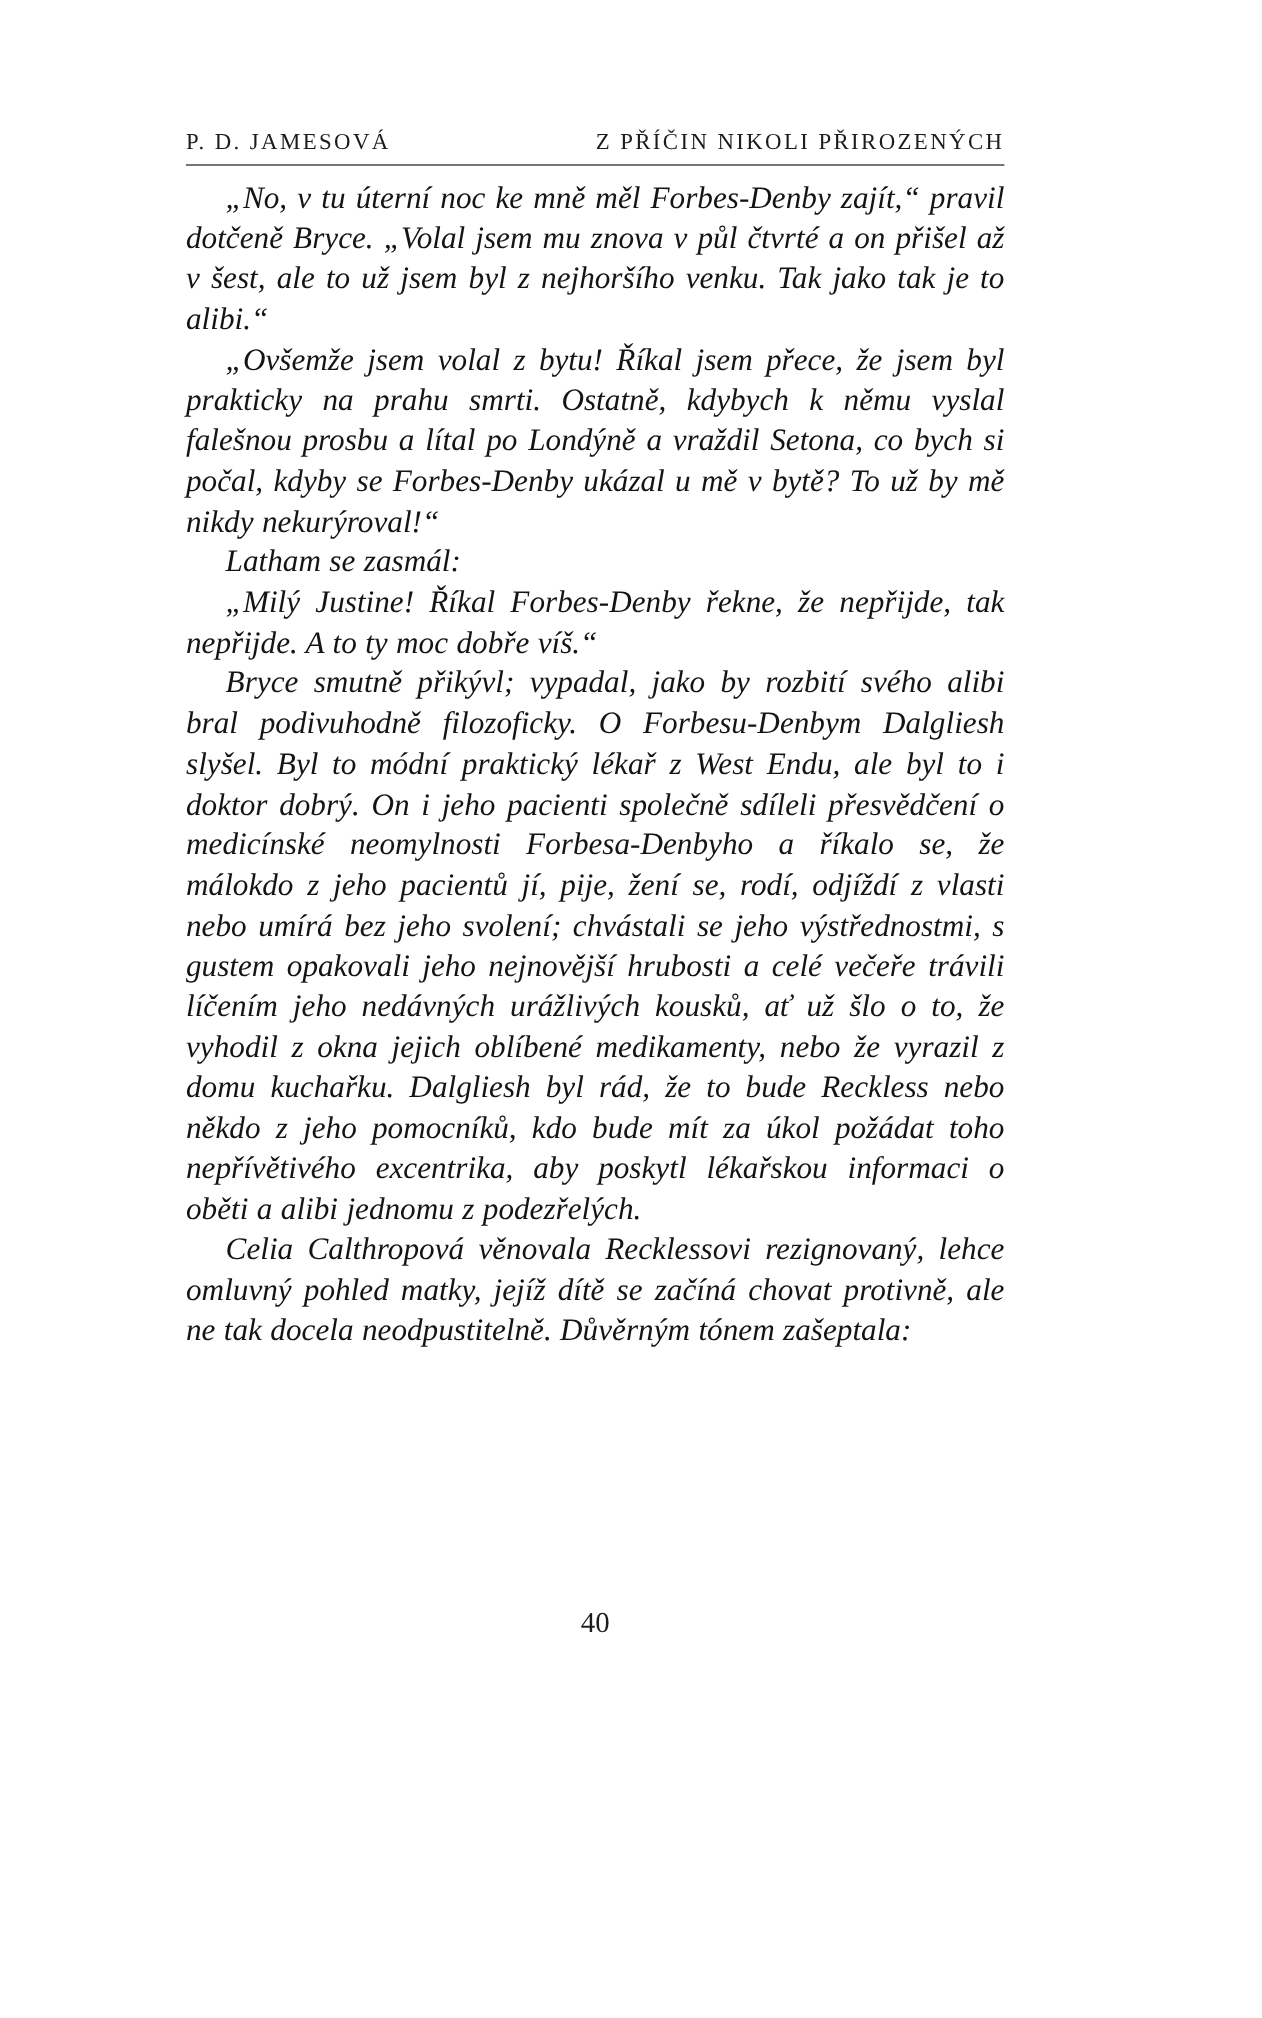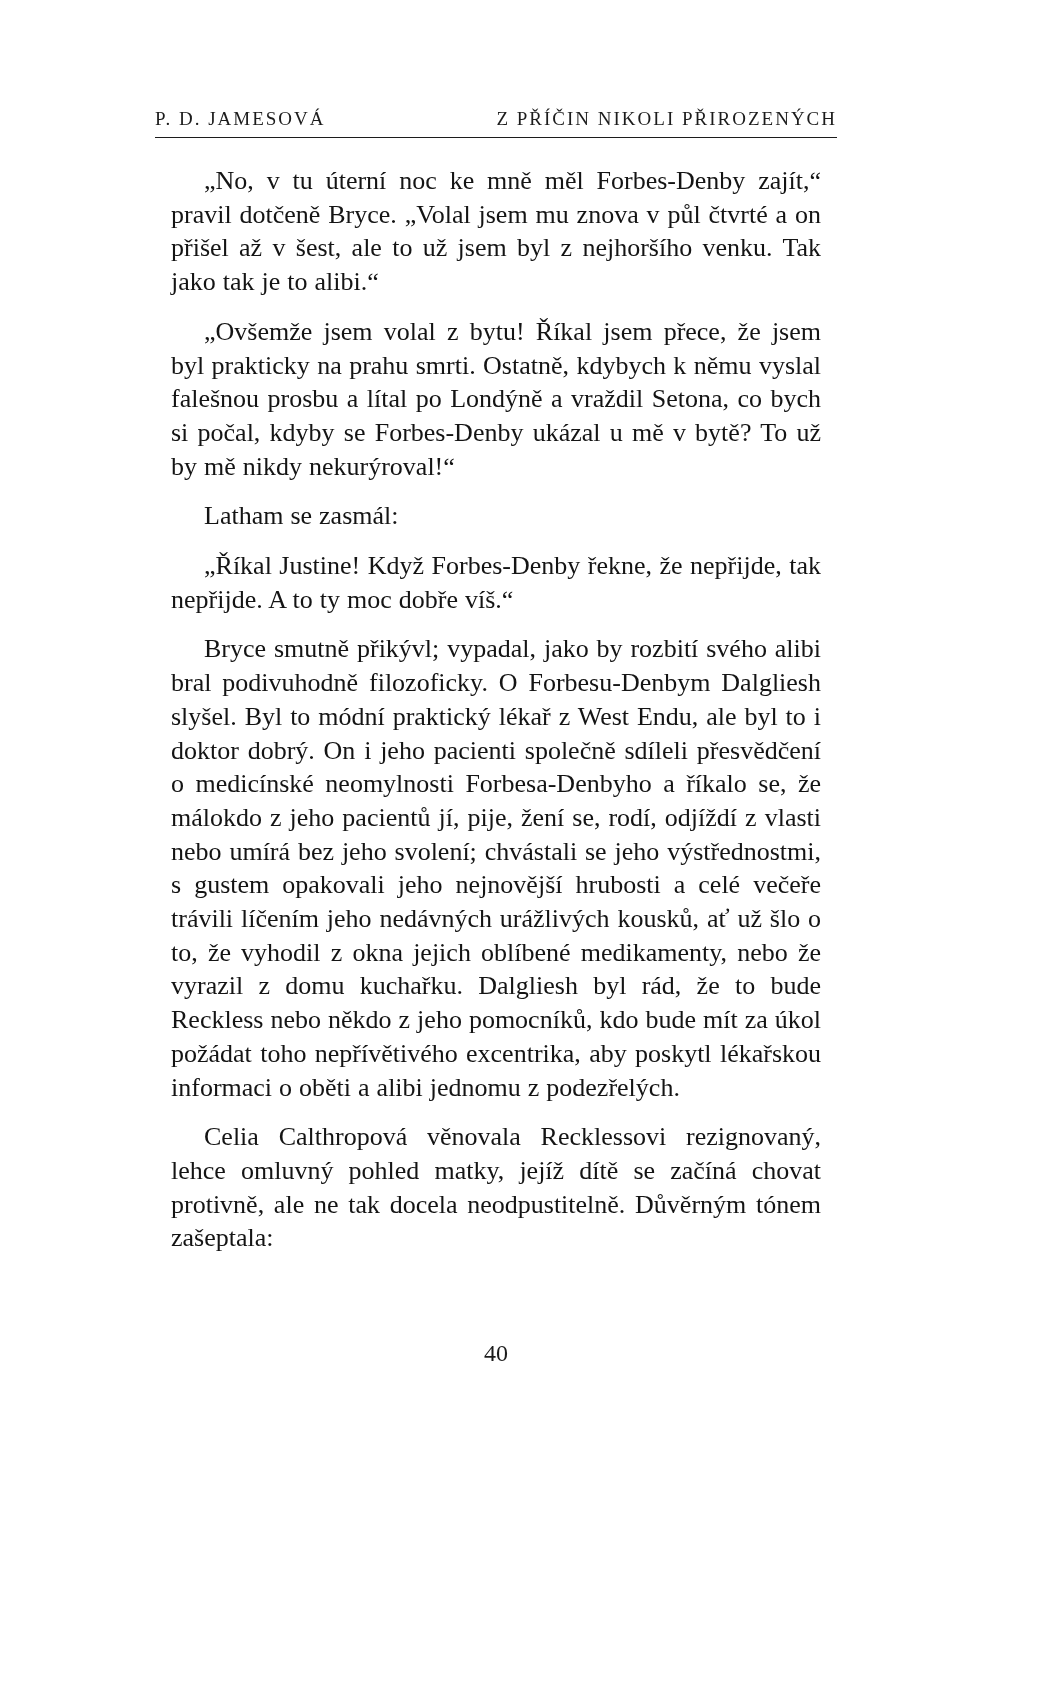--- a/index.html
+++ b/index.html
@@ -46,24 +46,25 @@
     position: absolute;
     top: 148px;
     left: 0;
     width: 100%;
     font-size: 26px;
     line-height: 33.7px;
     text-align: justify;
     color: #141414;
   }
   .body-text p.para {
-    margin: 16px;
+    margin: 0;
     padding: 0;
     text-indent: 33px;
     word-spacing: 0.5px;
+    font-style: italic;
   }
   .page-number {
     position: absolute;
     top: 1340px;
     left: 0;
     width: 100%;
     text-align: center;
     font-size: 24px;
     color: #1c1c1c;
   }
@@ -77,20 +78,20 @@
     <span>P. D. JAMESOVÁ</span>
     <span>Z PŘÍČIN NIKOLI PŘIROZENÝCH</span>
   </div>
 
   <div class="head-rule"></div>
 
   <div class="body-text">
       <p class="para">„No, v tu úterní noc ke mně měl Forbes-Denby zajít,“ pravil dotčeně Bryce. „Volal jsem mu znova v půl čtvrté a on přišel až v šest, ale to už jsem byl z nejhoršího venku. Tak jako tak je to alibi.“</p>
       <p class="para">„Ovšemže jsem volal z bytu! Říkal jsem přece, že jsem byl prakticky na prahu smrti. Ostatně, kdybych k němu vyslal falešnou prosbu a lítal po Londýně a vraždil Setona, co bych si počal, kdyby se Forbes-Denby ukázal u mě v bytě? To už by mě nikdy nekurýroval!“</p>
       <p class="para">Latham se zasmál:</p>
-      <p class="para">„Říkal Justine! Když Forbes-Denby řekne, že nepřijde, tak nepřijde. A to ty moc dobře víš.“</p>
+      <p class="para">„Milý Justine! Říkal Forbes-Denby řekne, že nepřijde, tak nepřijde. A to ty moc dobře víš.“</p>
       <p class="para">Bryce smutně přikývl; vypadal, jako by rozbití svého alibi bral podivuhodně filozoficky. O Forbesu-Denbym Dalgliesh slyšel. Byl to módní praktický lékař z West Endu, ale byl to i doktor dobrý. On i jeho pacienti společně sdíleli přesvědčení o medicínské neomylnosti Forbesa-Denbyho a říkalo se, že málokdo z jeho pacientů jí, pije, žení se, rodí, odjíždí z vlasti nebo umírá bez jeho svolení; chvástali se jeho výstřednostmi, s gustem opakovali jeho nejnovější hrubosti a celé večeře trávili líčením jeho nedávných urážlivých kousků, ať už šlo o to, že vyhodil z okna jejich oblíbené medikamenty, nebo že vyrazil z domu kuchařku. Dalgliesh byl rád, že to bude Reckless nebo někdo z jeho pomocníků, kdo bude mít za úkol požádat toho nepřívětivého excentrika, aby poskytl lékařskou informaci o oběti a alibi jednomu z podezřelých.</p>
       <p class="para">Celia Calthropová věnovala Recklessovi rezignovaný, lehce omluvný pohled matky, jejíž dítě se začíná chovat protivně, ale ne tak docela neodpustitelně. Důvěrným tónem zašeptala:</p>
     </div>
 
   <div class="page-number">40</div>
 
 </div>
 
 </body></html>

